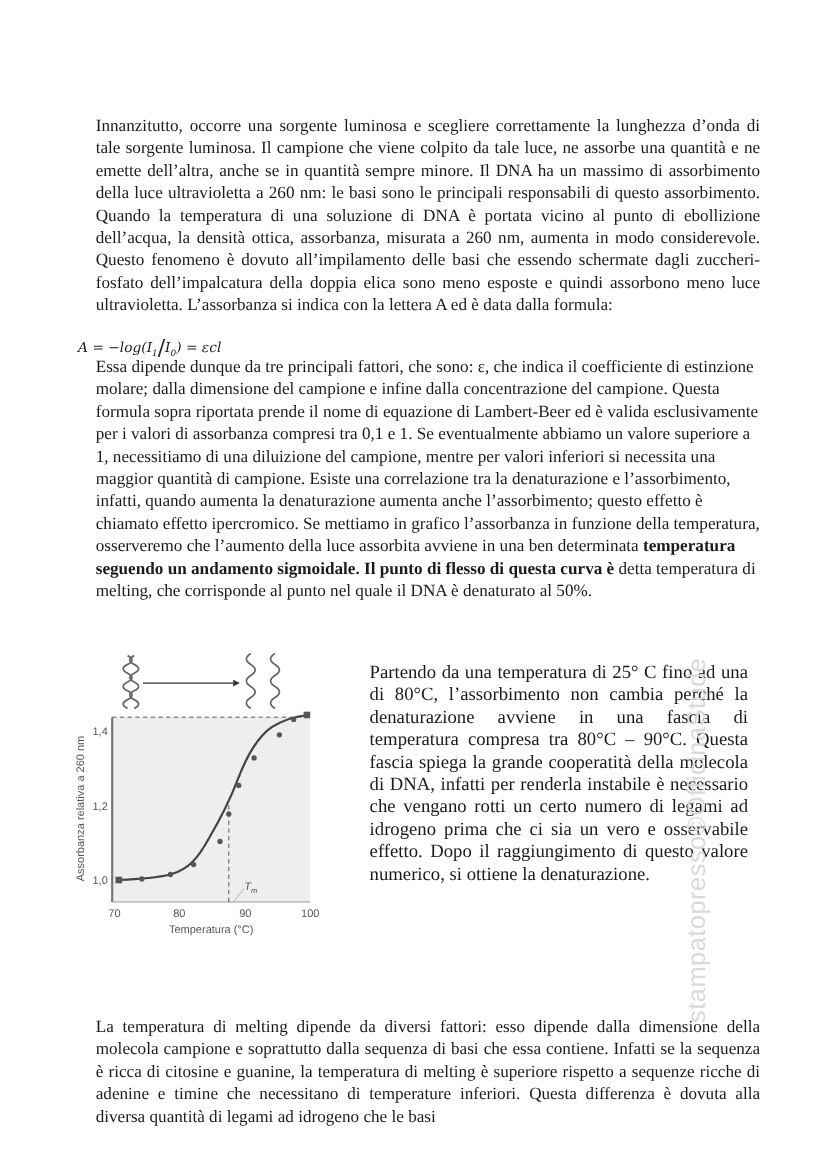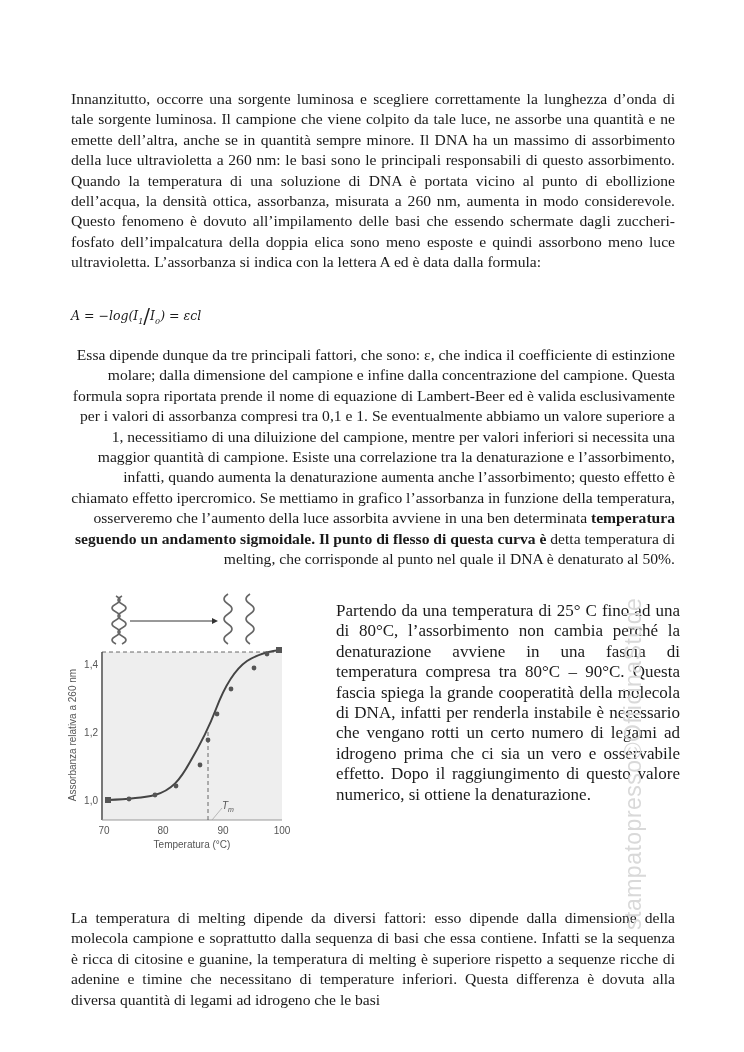--- a/index.html
+++ b/index.html
@@ -1,26 +1,26 @@
 <!DOCTYPE html>
 <html><head>
 <meta charset="utf-8">
 <style>
   html, body { margin: 0; padding: 0; background: #ffffff; }
   body { width: 744px; height: 1052px; position: relative; overflow: hidden;
          font-family: "Liberation Serif", serif; color: #1a1a1a; }
   .para { position: absolute; left: 71px; width: 604px; font-size: 15.6px;
-          line-height: 20.4px; text-align: justify; margin: 0; }
+          line-height: 20.4px; text-align: justify; margin: 16px; }
   .para.last-left { text-align: left; }
   #p1 { top: 89px; }
   #formula { position: absolute; left: 71px; top: 304px; font-family: "DejaVu Serif", serif;
              font-style: italic; font-size: 12.5px; }
   #formula .big { font-size: 20px; font-style: normal; vertical-align: -3px; }
   #formula sub { font-size: 8px; }
-  #p2 { top: 345px; text-align: right; }
+  #p2 { top: 308px; }
   .side { position: absolute; left: 321px; top: 586px; width: 344px; font-size: 17px;
           line-height: 20.4px; text-align: justify; margin: 15px; }
   #p4 { top: 908px; }
   b { font-weight: bold; }
   .figure { position: absolute; left: 62px; top: 590px; width: 240px; height: 262px; }
   .watermark { position: absolute; left: 620px; top: 930px; transform-origin: 0 0;
                transform: rotate(-90deg); font-family: "Liberation Sans", sans-serif;
                font-size: 23px; color: #d9d9d9; white-space: nowrap; letter-spacing: 0.5px; }
   .chart-text { font-family: "Liberation Sans", sans-serif; fill: #555; }
 </style>

